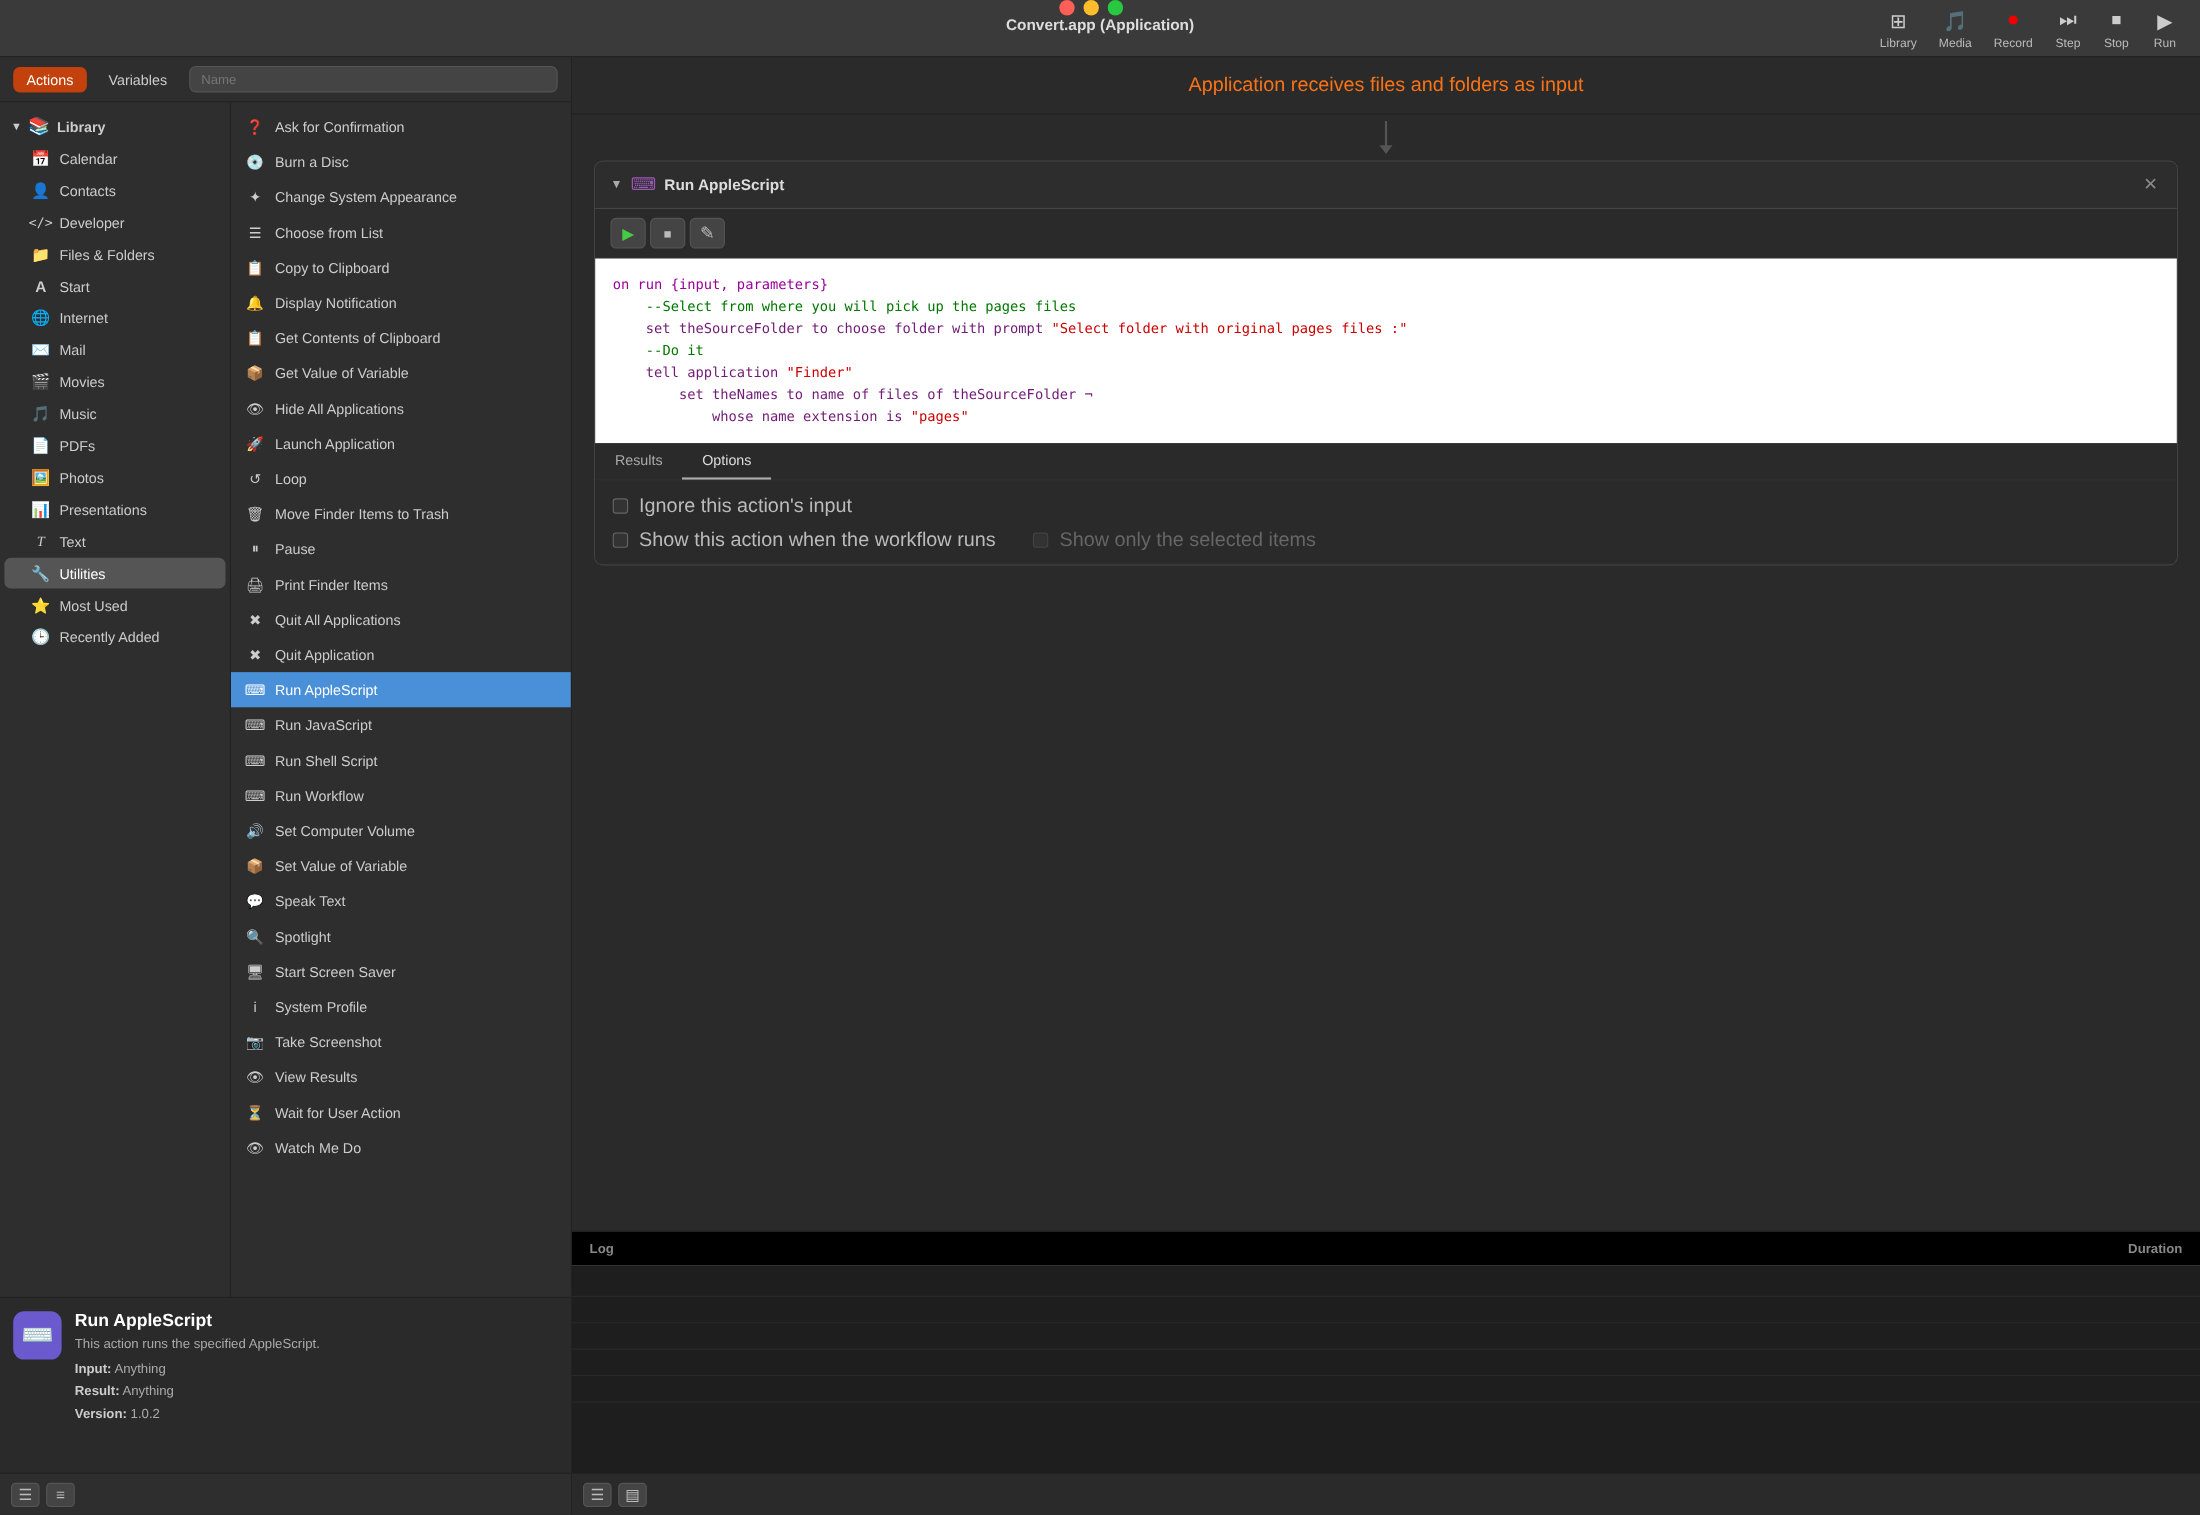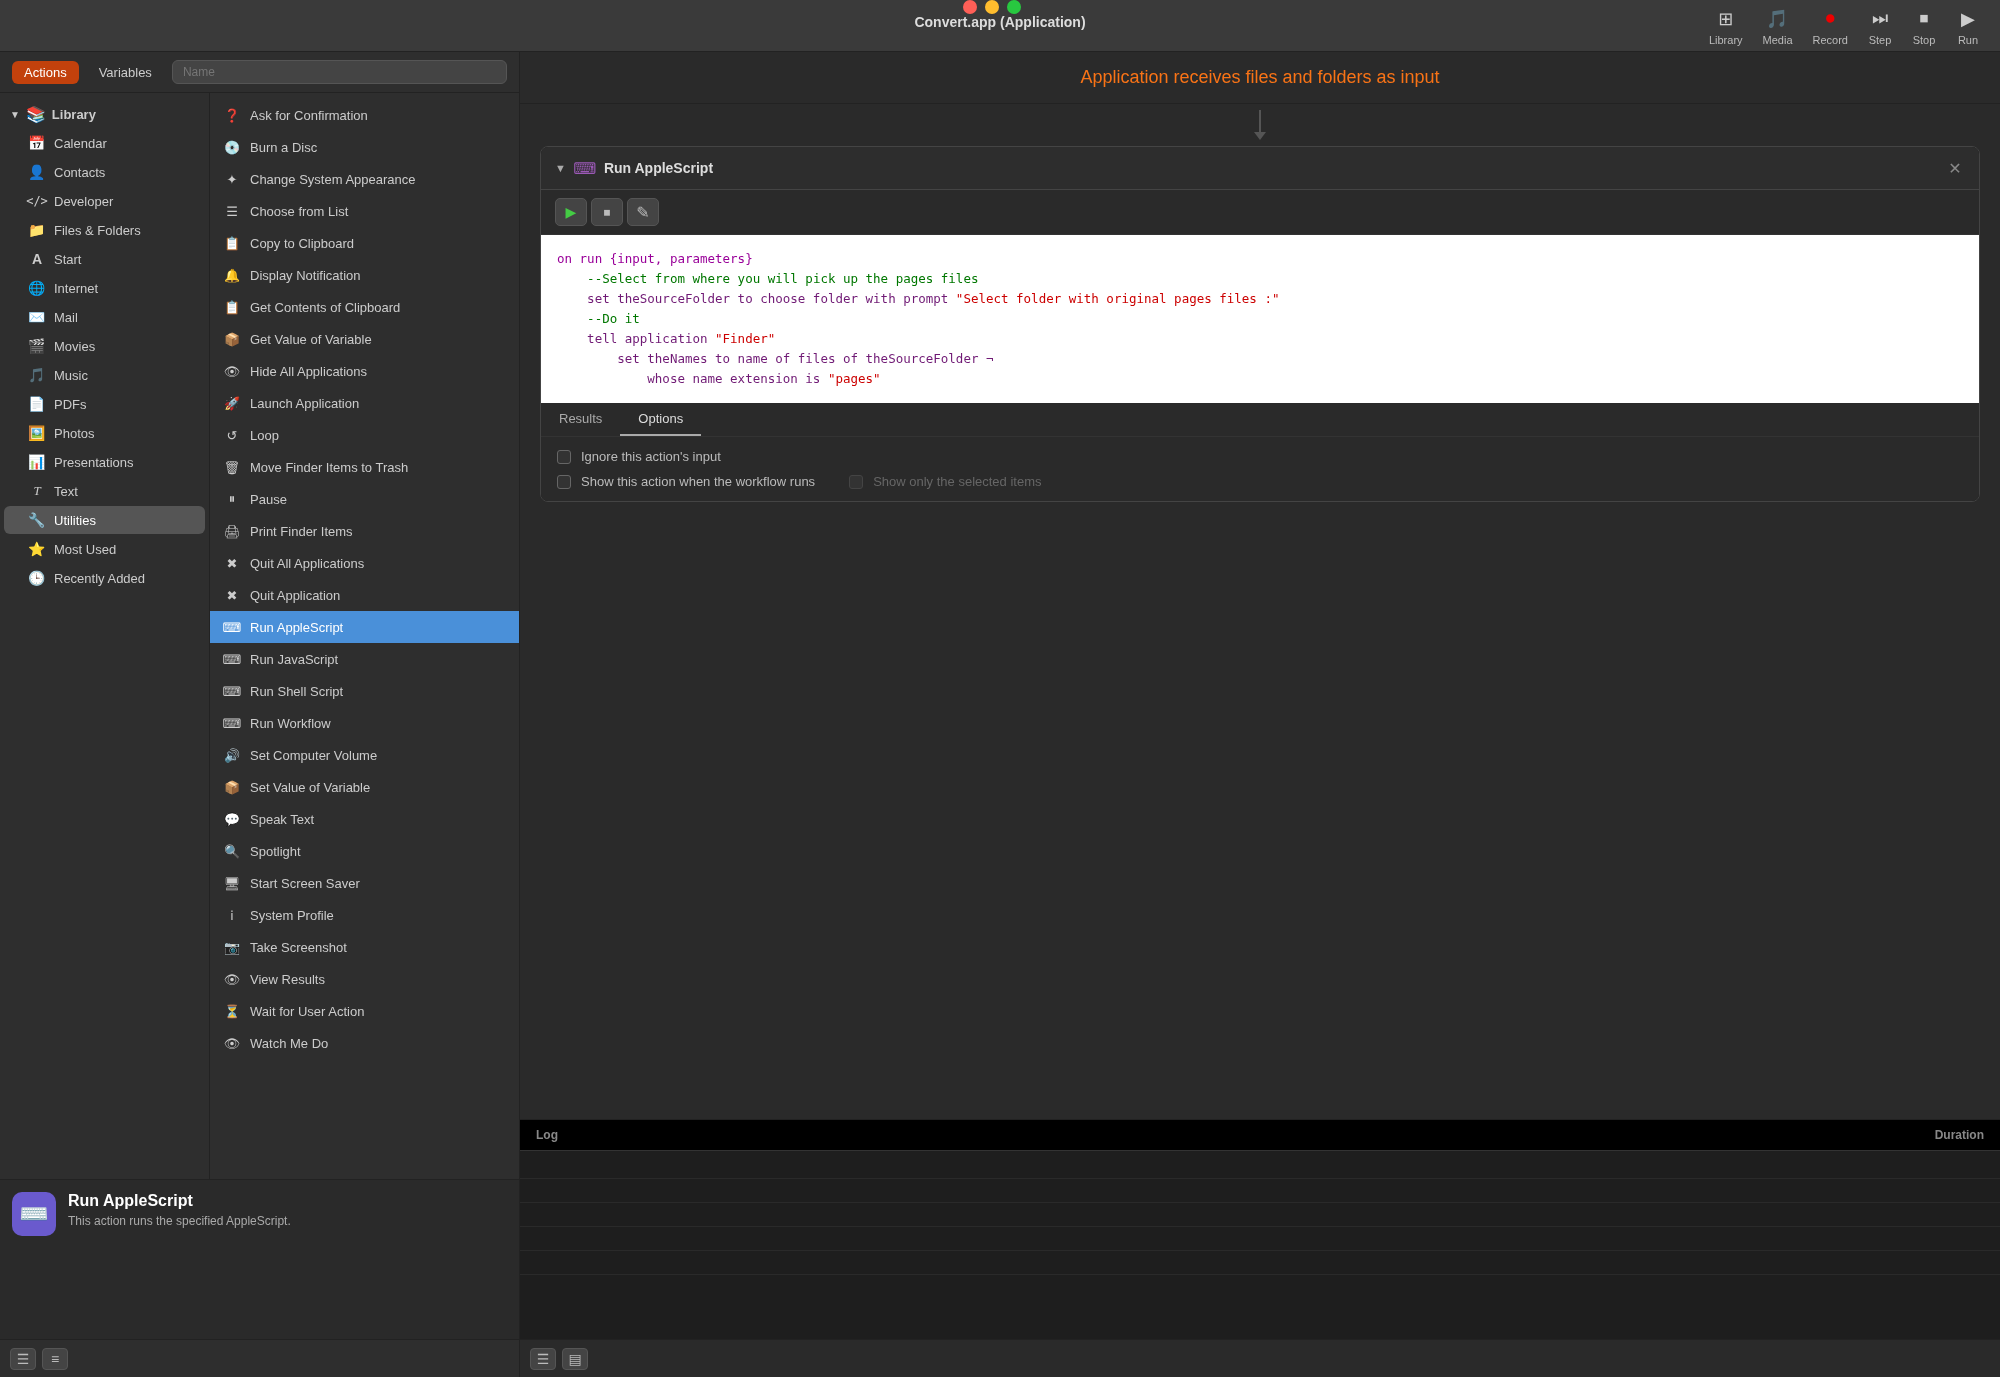--- a/index.html
+++ b/index.html
@@ -406,21 +406,21 @@
       padding: 12px 16px;
       display: flex;
       flex-direction: column;
       gap: 10px;
       background: #2a2a2a;
     }
     .option-row {
       display: flex;
       align-items: center;
       gap: 10px;
-      font-size: 13px;
+      font-size: 18px;
       color: #bbb;
     }
     .checkbox {
       width: 14px;
       height: 14px;
       border: 1px solid #666;
       border-radius: 3px;
       background: #333;
       flex-shrink: 0;
     }
@@ -708,20 +708,25 @@
           <span>Watch Me Do</span>
         </div>
       </div>
     </div>
 
     <div class="bottom-info">
       <div class="action-icon-large" style="background:#6a5acd">⌨️</div>
       <div class="action-details">
         <h3>Run AppleScript</h3>
         <p>This action runs the specified AppleScript.</p>
+        <div class="action-meta">
+          <div><strong>Input:</strong> <span>Anything</span></div>
+          <div><strong>Result:</strong> <span>Anything</span></div>
+          <div><strong>Version:</strong> <span>1.0.2</span></div>
+        </div>
       </div>
     </div>
 
     <div class="bottom-toolbar">
       <div class="bottom-btn">☰</div>
       <div class="bottom-btn">≡</div>
     </div>
   </div>
 
   <div class="right-panel">

